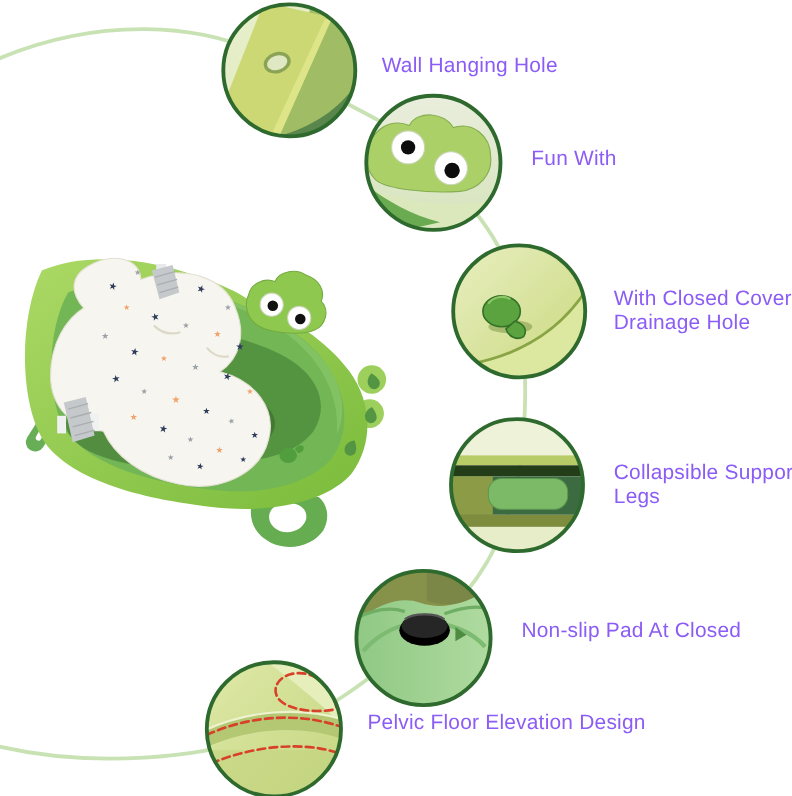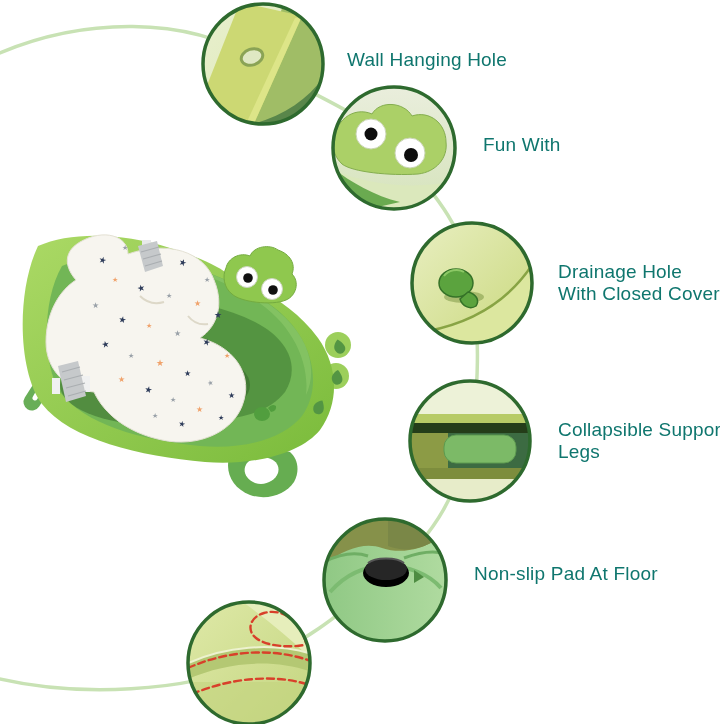--- a/index.html
+++ b/index.html
@@ -2,21 +2,21 @@
 <html><head>
 <meta charset="utf-8">
 <style>
   html,body{margin:0;padding:0;background:#ffffff;}
   .stage{
     position:relative;width:720px;height:724px;background:#ffffff;
     overflow:hidden;font-family:"Liberation Sans",sans-serif;
   }
   .scene{position:absolute;left:0;top:0;}
   .feature-label{
-    position:absolute;color:#0f766e;font-size:19px;line-height:22px;
+    position:absolute;color:#8b5cf6;font-size:19px;line-height:22px;
     letter-spacing:.2px;white-space:nowrap;
   }
   .feature-label span{display:block;}
 </style>
 </head>
 <body>
 
 <div class="stage">
 
   <svg class="scene" width="720" height="724" viewBox="0 0 720 724">
@@ -274,27 +274,30 @@
 
   <div class="feature-label" style="left:347px;top:49px">
     <span>Wall Hanging Hole</span>
   </div>
 
   <div class="feature-label" style="left:483px;top:134px">
     <span>Fun With</span>
   </div>
 
   <div class="feature-label" style="left:558px;top:261px">
+    <span>With Closed Cover</span>
     <span>Drainage Hole</span>
-    <span>With Closed Cover</span>
   </div>
 
   <div class="feature-label" style="left:558px;top:419px">
     <span>Collapsible Support</span>
     <span>Legs</span>
   </div>
 
   <div class="feature-label" style="left:474px;top:563px">
-    <span>Non-slip Pad At Floor</span>
-  </div>
-
+    <span>Non-slip Pad At Closed</span>
+  </div>
+
+  <div class="feature-label" style="left:334px;top:647px">
+    <span>Pelvic Floor Elevation Design</span>
+  </div>
 
 </div>
 
 </body></html>

